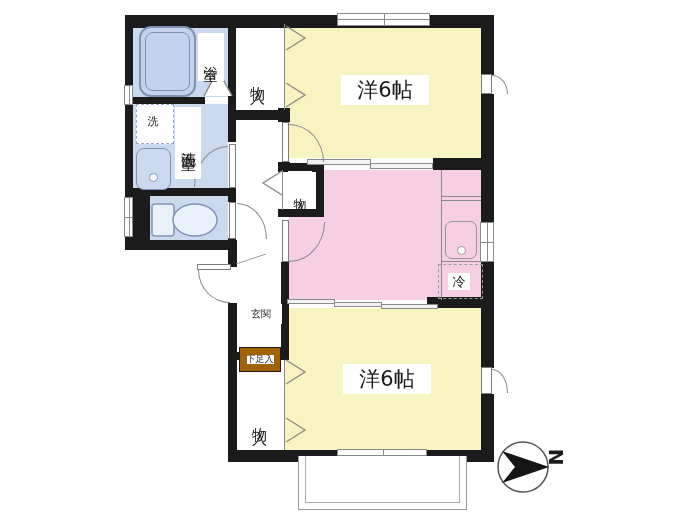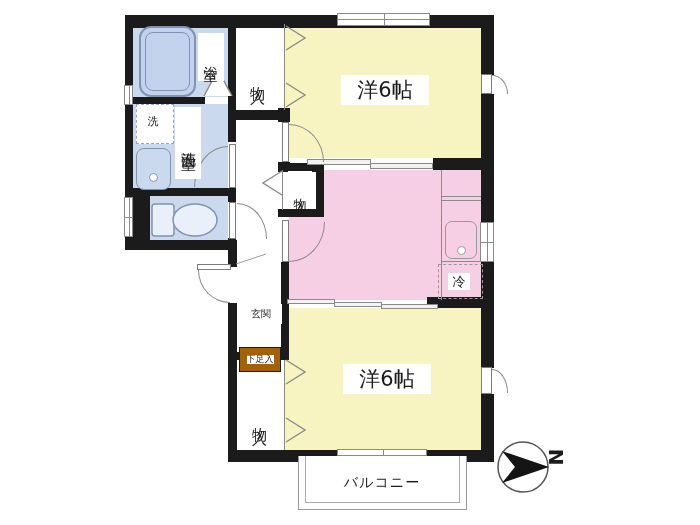--- a/index.html
+++ b/index.html
@@ -185,21 +185,20 @@
   <div class="lbl vt" style="left:198px;top:33px;width:26px;height:48px;font-size:14px;">浴室</div>
   <div class="lbl" style="left:143px;top:112px;width:20px;height:18px;font-size:11px;">洗</div>
   <div class="lbl vt" style="left:175px;top:107px;width:26px;height:72px;font-size:15px;">洗面室</div>
   <div class="lbl vt" style="left:245px;top:50px;width:24px;height:54px;font-size:15px;">物入</div>
   <div class="lbl vt" style="left:288px;top:171px;width:24px;height:38px;font-size:13px;">物入</div>
   <div class="lbl vt" style="left:247px;top:390px;width:24px;height:56px;font-size:15px;">物入</div>
   <div class="lbl" style="left:341px;top:75px;width:88px;height:30px;font-size:21px;">洋6帖</div>
   <div class="lbl" style="left:448px;top:273px;width:22px;height:17px;font-size:13px;">冷</div>
   <div class="lbl" style="left:240px;top:304px;width:42px;height:20px;font-size:10px;">玄関</div>
   <div class="lbl" style="left:343px;top:364px;width:88px;height:30px;font-size:21px;">洋6帖</div>
-  <div class="lbl" style="left:336px;top:473px;width:92px;height:17px;font-size:14px;letter-spacing:1px;">バルコニー</div>
 
   <div class="abs" style="left:494px;top:438px;">
     <svg width="62" height="60" viewBox="0 0 62 60">
       <circle cx="29" cy="29" r="25" fill="none" stroke="#555" stroke-width="1.5"></circle>
       <polygon points="55,29 8,13 21,29 8,45" fill="#151515"></polygon>
     </svg>
   </div>
   <div class="lbl" style="left:546px;top:447px;width:20px;height:20px;font-size:20px;font-weight:bold;background:transparent;transform:rotate(90deg);">N</div>
 
 </div>

